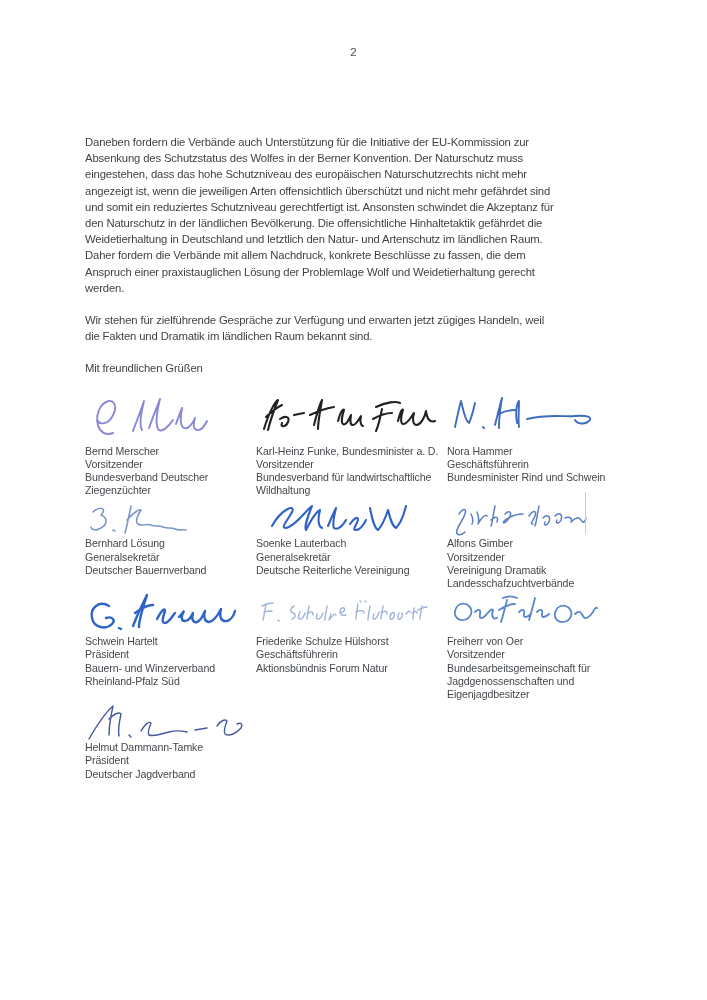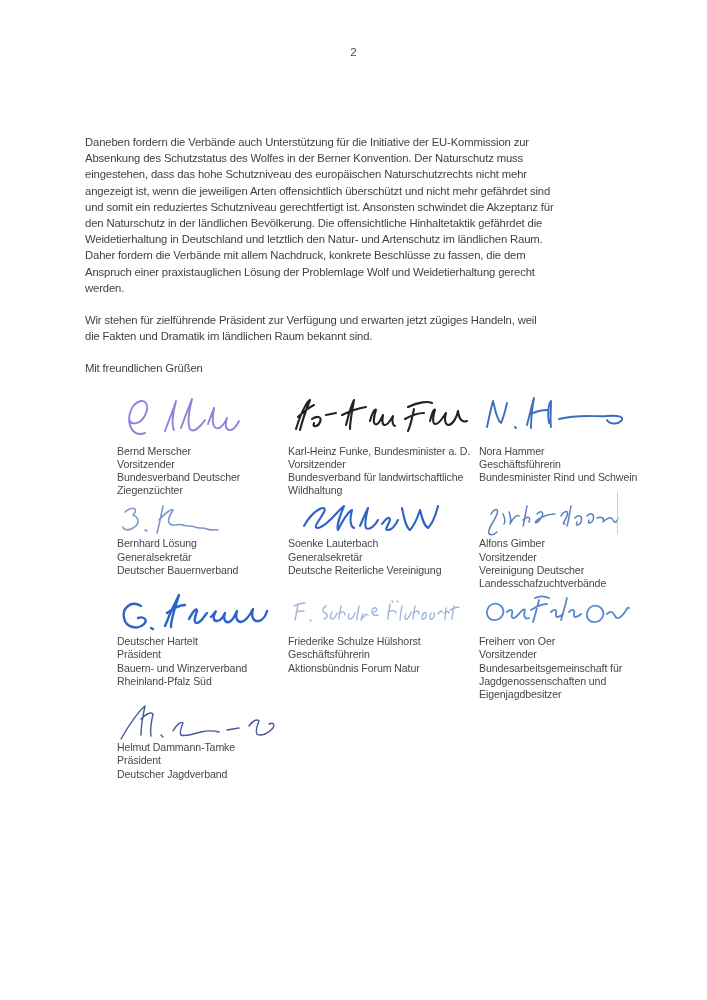--- a/index.html
+++ b/index.html
@@ -27,21 +27,20 @@
     font-size: 11.3px;
     line-height: 16.2px;
     letter-spacing: -0.15px;
     white-space: pre;
   }
   .closing { margin-top: 0; }
   .sig-grid { margin-top: 9px; }
   .sig-row {
     display: grid;
     grid-template-columns: 171px 191px 198px;
-    margin-left: 32px;
   }
   .sig-row.r1 { margin-bottom: 3px; }
   .sig-row.r2 { margin-bottom: 0; }
   .sig-row.r3 { margin-bottom: 2px; }
   .sig-cell { position: relative; }
   .sig-img { position: relative; overflow: visible; }
   .sig-img svg { overflow: visible; display: block; }
   .r1 .sig-img { height: 52px; }
   .r2 .sig-img { height: 37px; }
   .r3 .sig-img { height: 45px; }
@@ -74,21 +73,21 @@
     <p>Daneben fordern die Verbände auch Unterstützung für die Initiative der EU-Kommission zur
 Absenkung des Schutzstatus des Wolfes in der Berner Konvention. Der Naturschutz muss
 eingestehen, dass das hohe Schutzniveau des europäischen Naturschutzrechts nicht mehr
 angezeigt ist, wenn die jeweiligen Arten offensichtlich überschützt und nicht mehr gefährdet sind
 und somit ein reduziertes Schutzniveau gerechtfertigt ist. Ansonsten schwindet die Akzeptanz für
 den Naturschutz in der ländlichen Bevölkerung. Die offensichtliche Hinhaltetaktik gefährdet die
 Weidetierhaltung in Deutschland und letztlich den Natur- und Artenschutz im ländlichen Raum.
 Daher fordern die Verbände mit allem Nachdruck, konkrete Beschlüsse zu fassen, die dem
 Anspruch einer praxistauglichen Lösung der Problemlage Wolf und Weidetierhaltung gerecht
 werden.</p>
-    <p>Wir stehen für zielführende Präsident zur Verfügung und erwarten jetzt zügiges Handeln, weil
+    <p>Wir stehen für zielführende Gespräche zur Verfügung und erwarten jetzt zügiges Handeln, weil
 die Fakten und Dramatik im ländlichen Raum bekannt sind.</p>
     <p class="closing">Mit freundlichen Grüßen</p>
   </div>
 
   <div class="sig-grid">
 
     <div class="sig-row r1">
       <div class="sig-cell">
         <div class="sig-img" style="color: rgb(138, 134, 216);">
           <svg width="140" height="52" viewBox="0 0 140 52">
@@ -161,35 +160,35 @@
           <svg width="140" height="37" viewBox="0 0 140 37">
             <path stroke-width="1.5" d="M12,14 C16,8 20,8 18,14 C16,20 12,24 10,30 C8,36 14,36 18,32"></path>
             <path stroke-width="1.5" d="M24,14 C26,18 26,22 25,24 M30,12 C32,16 32,22 31,24 C34,18 38,14 40,16"></path>
             <path stroke-width="1.5" d="M48,6 C46,16 45,24 44,26 M44,20 C48,16 52,16 50,22"></path>
             <path stroke-width="1.5" d="M58,14 C62,10 66,12 62,18 C58,24 54,24 58,20 C64,16 72,14 76,14"></path>
             <path stroke-width="1.5" d="M82,16 C86,10 90,10 88,16 C86,22 82,24 86,24 M92,6 C90,16 89,24 88,26 M96,18 C100,14 104,16 102,22 C100,26 96,26 98,22 M108,16 C112,12 116,14 114,20 C112,24 108,24 110,20 M118,18 C122,16 126,18 124,22 C128,18 132,16 134,20 C136,24 138,22 139,18"></path>
           </svg>
         </div>
         <div class="sig-label">Alfons Gimber
 Vorsitzender
-Vereinigung Deutscher
+Vereinigung Dramatik
 Landesschafzuchtverbände</div>
       </div>
     </div>
 
     <div class="sig-row r3">
       <div class="sig-cell">
         <div class="sig-img" style="color: rgb(46, 100, 200);">
           <svg width="150" height="45" viewBox="0 0 150 45">
             <path stroke-width="2.4" d="M24,16 C14,10 5,18 7,28 C9,38 21,40 27,34 C31,30 27,26 21,28"></path>
             <path stroke-width="2.4" d="M34,38 L36,39"></path>
             <path stroke-width="2.4" d="M48,36 C54,20 60,9 62,5 C58,17 54,29 54,37 M50,23 C58,17 64,15 68,15 M72,29 C76,21 80,17 80,21 C78,27 76,33 80,33 C84,33 88,25 90,23 M94,27 C98,23 100,19 98,23 C96,27 96,31 100,31 C104,31 106,27 108,23 C106,29 108,33 112,32 C116,31 118,25 120,21 C118,27 120,32 124,32 C130,31 134,23 136,19 C134,27 136,32 142,31 C146,30 149,25 150,21"></path>
           </svg>
         </div>
-        <div class="sig-label">Deutscher Hartelt
+        <div class="sig-label">Schwein Hartelt
 Präsident
 Bauern- und Winzerverband
 Rheinland-Pfalz Süd</div>
       </div>
       <div class="sig-cell">
         <div class="sig-img" style="color: rgb(159, 180, 216);">
           <svg width="180" height="45" viewBox="0 0 180 45">
             <path stroke-width="1.4" d="M10,14 C9,20 8,26 7,30 M6,16 C10,14 14,13 17,13 M8,22 C11,21 14,21 16,21 M22,30 L23,31"></path>
             <path stroke-width="1.4" d="M38,16 C34,18 34,22 37,23 C40,24 40,28 36,29 M44,22 C42,26 42,29 44,29 C46,29 48,26 49,23 M53,16 C52,22 51,27 51,29 M51,24 C54,21 57,21 57,25 M61,24 C60,27 60,29 62,29 C64,29 66,26 67,23 M71,16 C70,22 69,27 69,30 M75,24 L73,30 C76,26 79,23 80,25 M84,23 C88,22 90,20 88,18 C86,17 84,19 84,22 C84,25 87,26 90,25"></path>
             <path stroke-width="1.4" d="M102,14 C101,20 100,26 100,29 M100,22 C104,20 108,20 108,23 M104,11 L105,12 M109,11 L110,12 M114,16 C113,22 112,27 112,30 M118,24 C116,28 117,30 119,29 C121,28 122,25 123,22 M127,16 C126,22 125,27 125,29 M125,23 C129,20 131,21 131,24 M135,24 C133,27 134,30 136,29 C138,28 139,25 138,23 C137,22 135,23 135,25 M143,23 C141,27 142,30 144,29 C146,28 147,24 146,23 M150,24 C152,21 154,20 154,22 M158,18 L157,29 M156,23 C159,21 161,21 161,23 M166,16 C165,22 164,27 164,29 M162,20 C166,18 169,17 171,17"></path>

